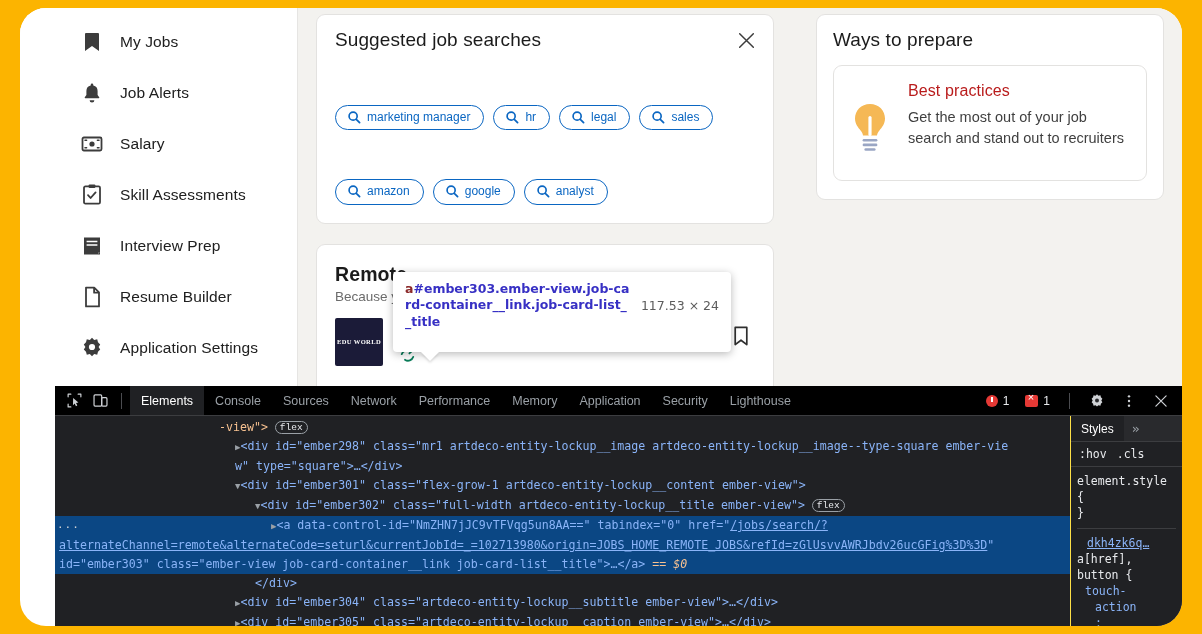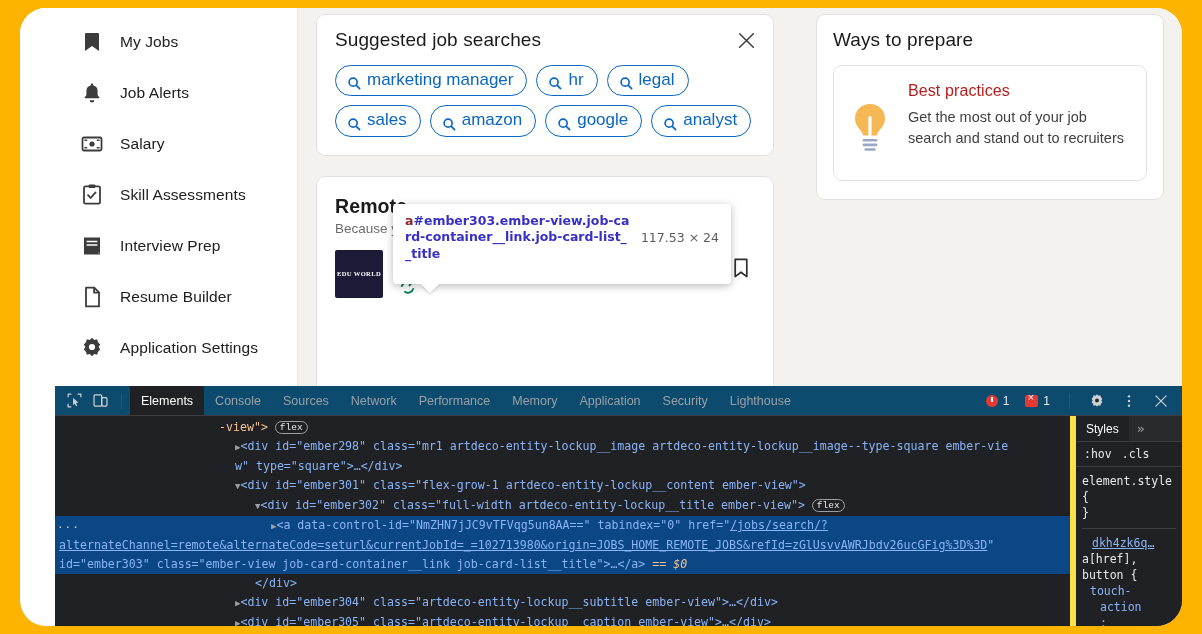--- a/index.html
+++ b/index.html
@@ -72,29 +72,30 @@
   .card-title {
     font-size: 19px; color: #1b1b1b; font-weight: 400; letter-spacing:.1px;
   }
   #close-suggested {
     position: absolute; right: 14px; top: 12px;
     width: 26px; height: 26px; cursor: pointer;
     display: flex; align-items: center; justify-content: center;
   }
   #pills { display: flex; flex-wrap: wrap; gap: 9px; margin-top: 14px; }
   .pill {
-    display: inline-flex; align-items: flex-end; gap: 6px;
+    display: inline-flex; align-items: flex-start; gap: 6px;
     border: 1px solid #0a66c2;
     color: #0a66c2;
     border-radius: 16px;
     padding: 4px 13px 5px 11px;
-    font-size: 17px;
+    font-size: 12px;
     background: #fff;
     cursor: pointer;
     line-height: 1.2;
+    margin-top: 40px;
   }
   .pill svg { flex: 0 0 14px; }
 
   #card-jobs {
     position: relative;
     margin-top: 20px;
     padding: 18px 18px 0 18px;
     height: 230px;
     overflow: hidden;
   }
@@ -190,21 +191,21 @@
   
   #devtools {
     position: absolute;
     left: 35px; right: 0; top: 378px; bottom: 0;
     background: #202124;
     font-family: "DejaVu Sans Mono", monospace;
     display: flex; flex-direction: column;
   }
   #dt-toolbar {
     height: 30px;
-    background: #0c4a6e;
+    background: #000000;
     border-bottom: 1px solid #3c3d40;
     display: flex; align-items: center;
     padding: 0 8px 0 6px;
     flex: 0 0 30px;
     position: relative;
   }
   .dt-iconbtn {
     width: 26px; height: 24px;
     display: flex; align-items: center; justify-content: center;
     cursor: pointer;
@@ -282,21 +283,21 @@
   .hrefv { color: #8ab4f8; text-decoration: underline; }
   .dollar { color: #f8c291; font-style: italic; }
   #dom-ellip {
     position: absolute; left: 2px; top: 105px;
     color: #cfd2d6; font-size: 11px; letter-spacing: 1px;
   }
 
   #styles-pane {
     flex: 0 0 112px;
     background: #202124;
-    border-left: 6px solid #fde047;
+    border-left: 1px solid #fde047;
     display: flex; flex-direction: column;
   }
   #styles-tabs {
     height: 26px; background: #292a2d; display: flex; align-items: center;
     border-bottom: 1px solid #3c3d40;
     flex: 0 0 26px;
   }
   #styles-tabs .st {
     font-family: "Liberation Sans", sans-serif;
     font-size: 12px; color: #ffffff; padding: 0 10px;

